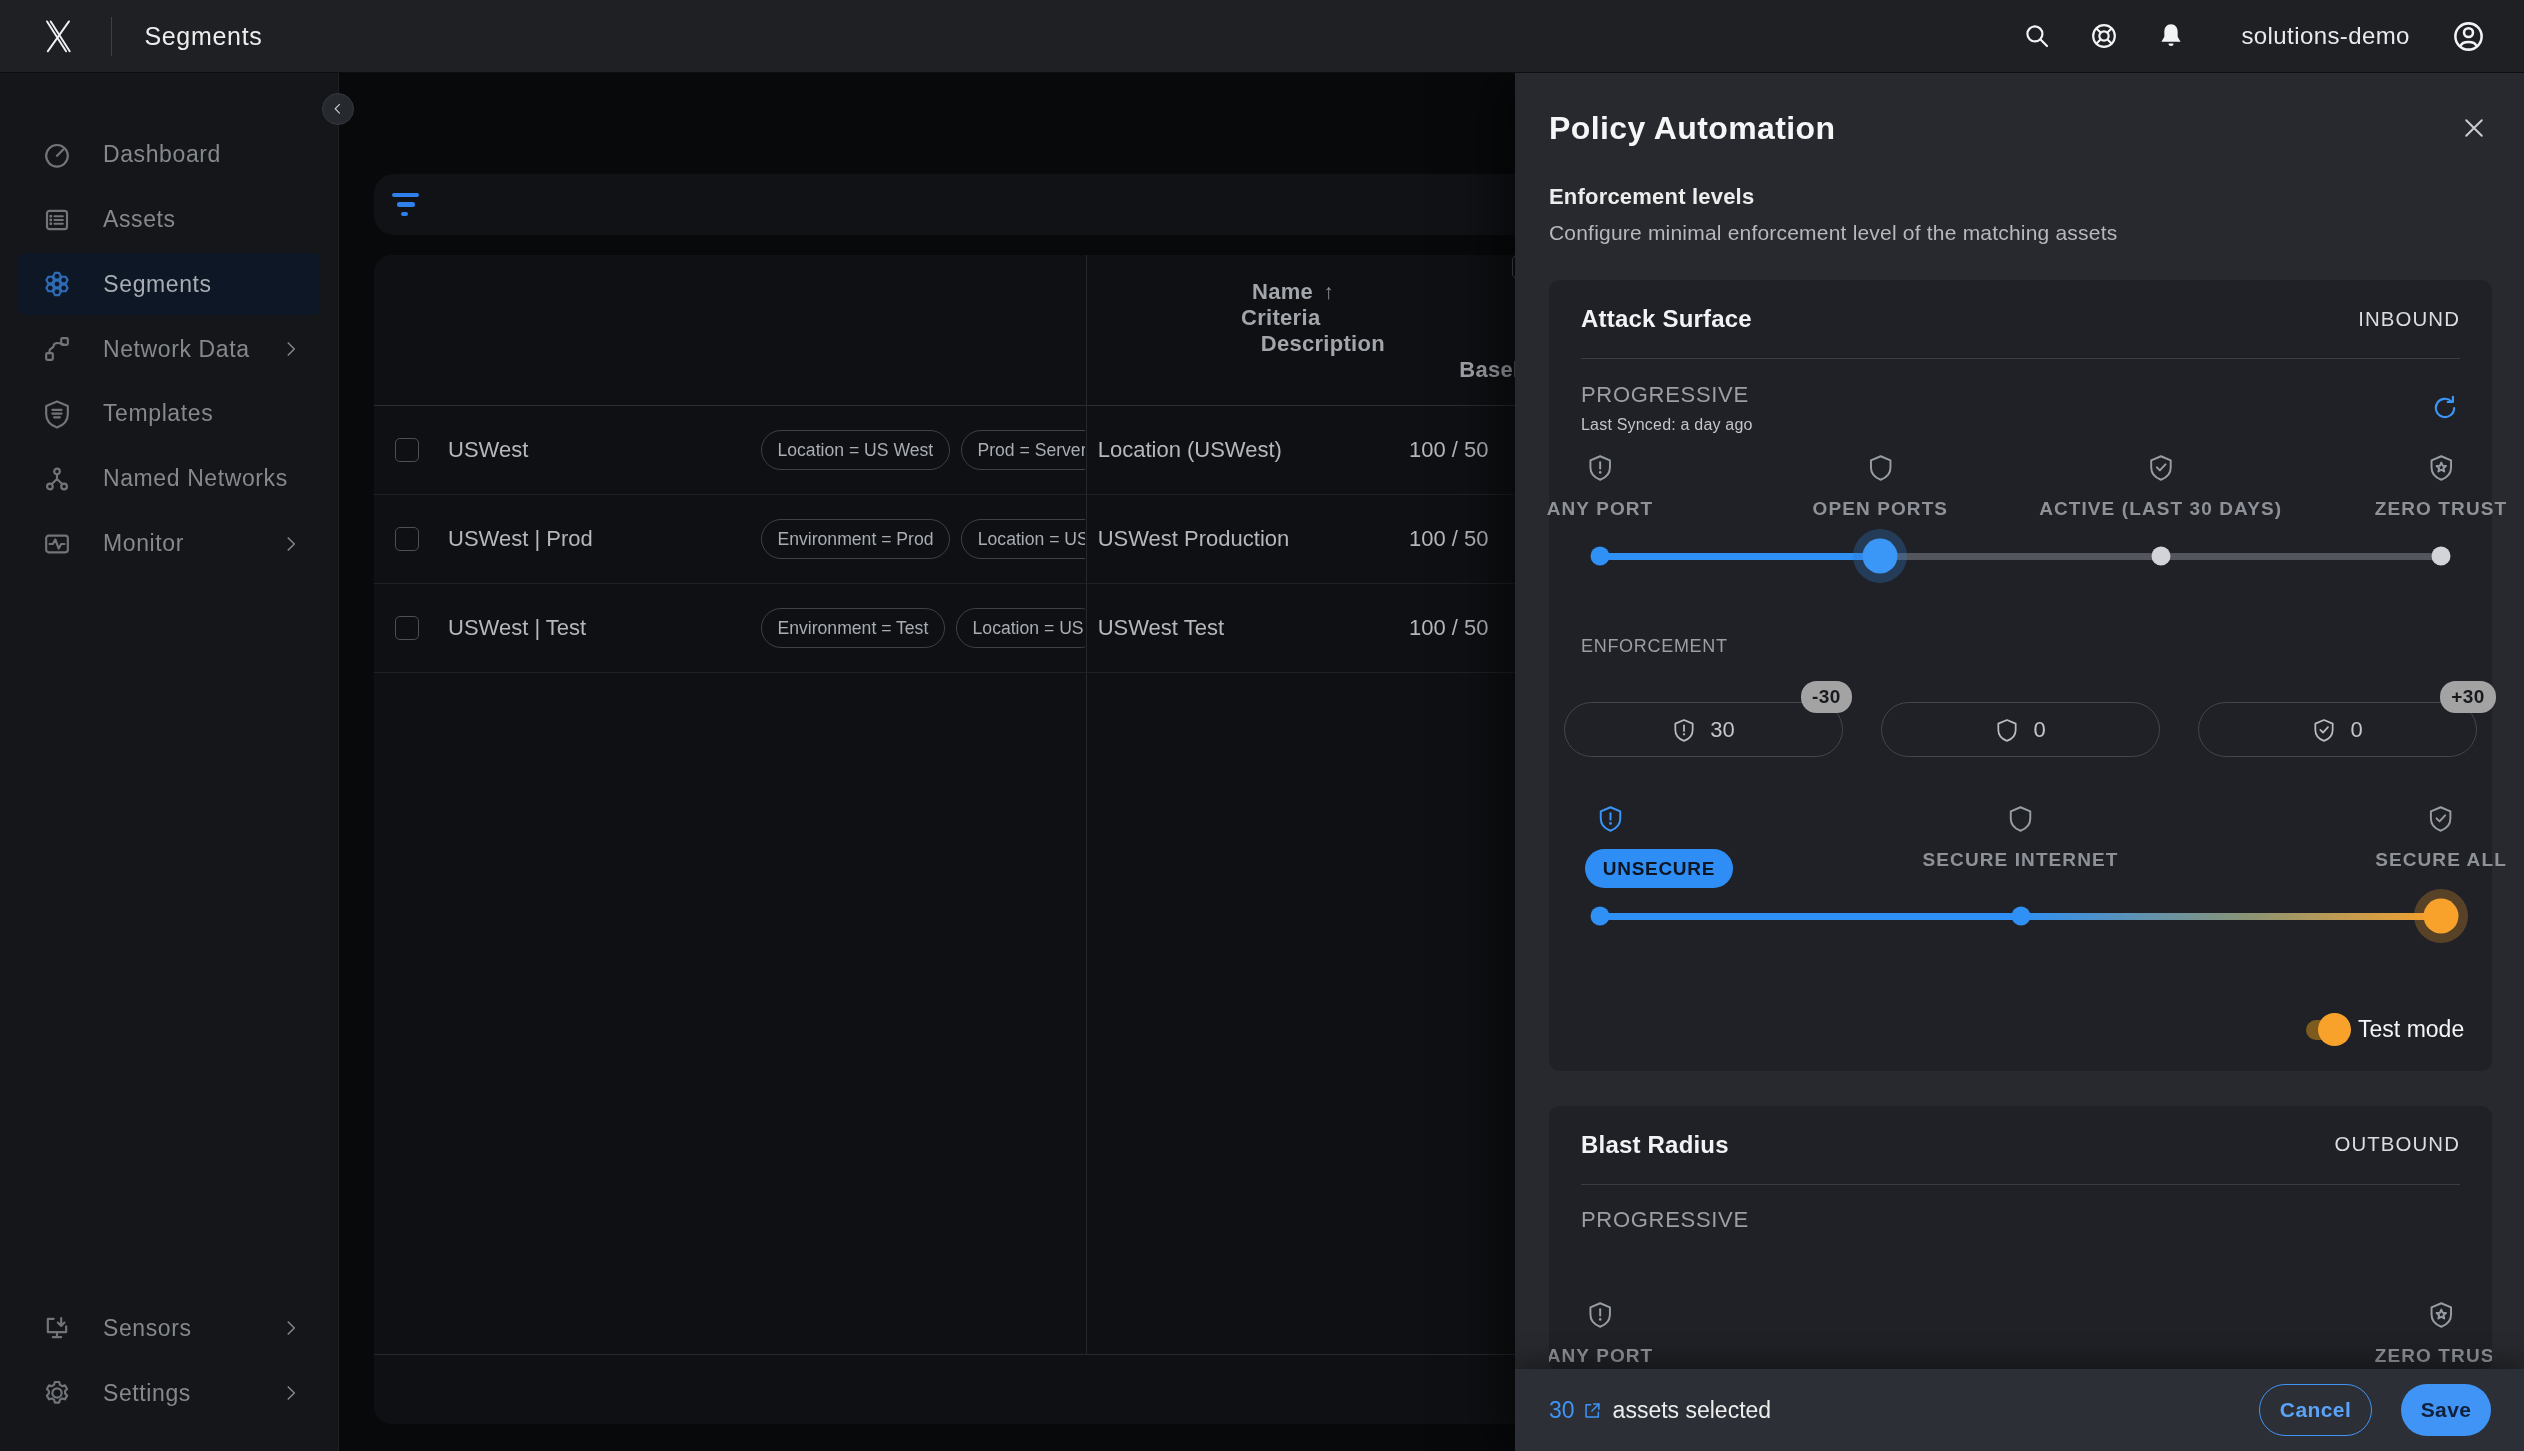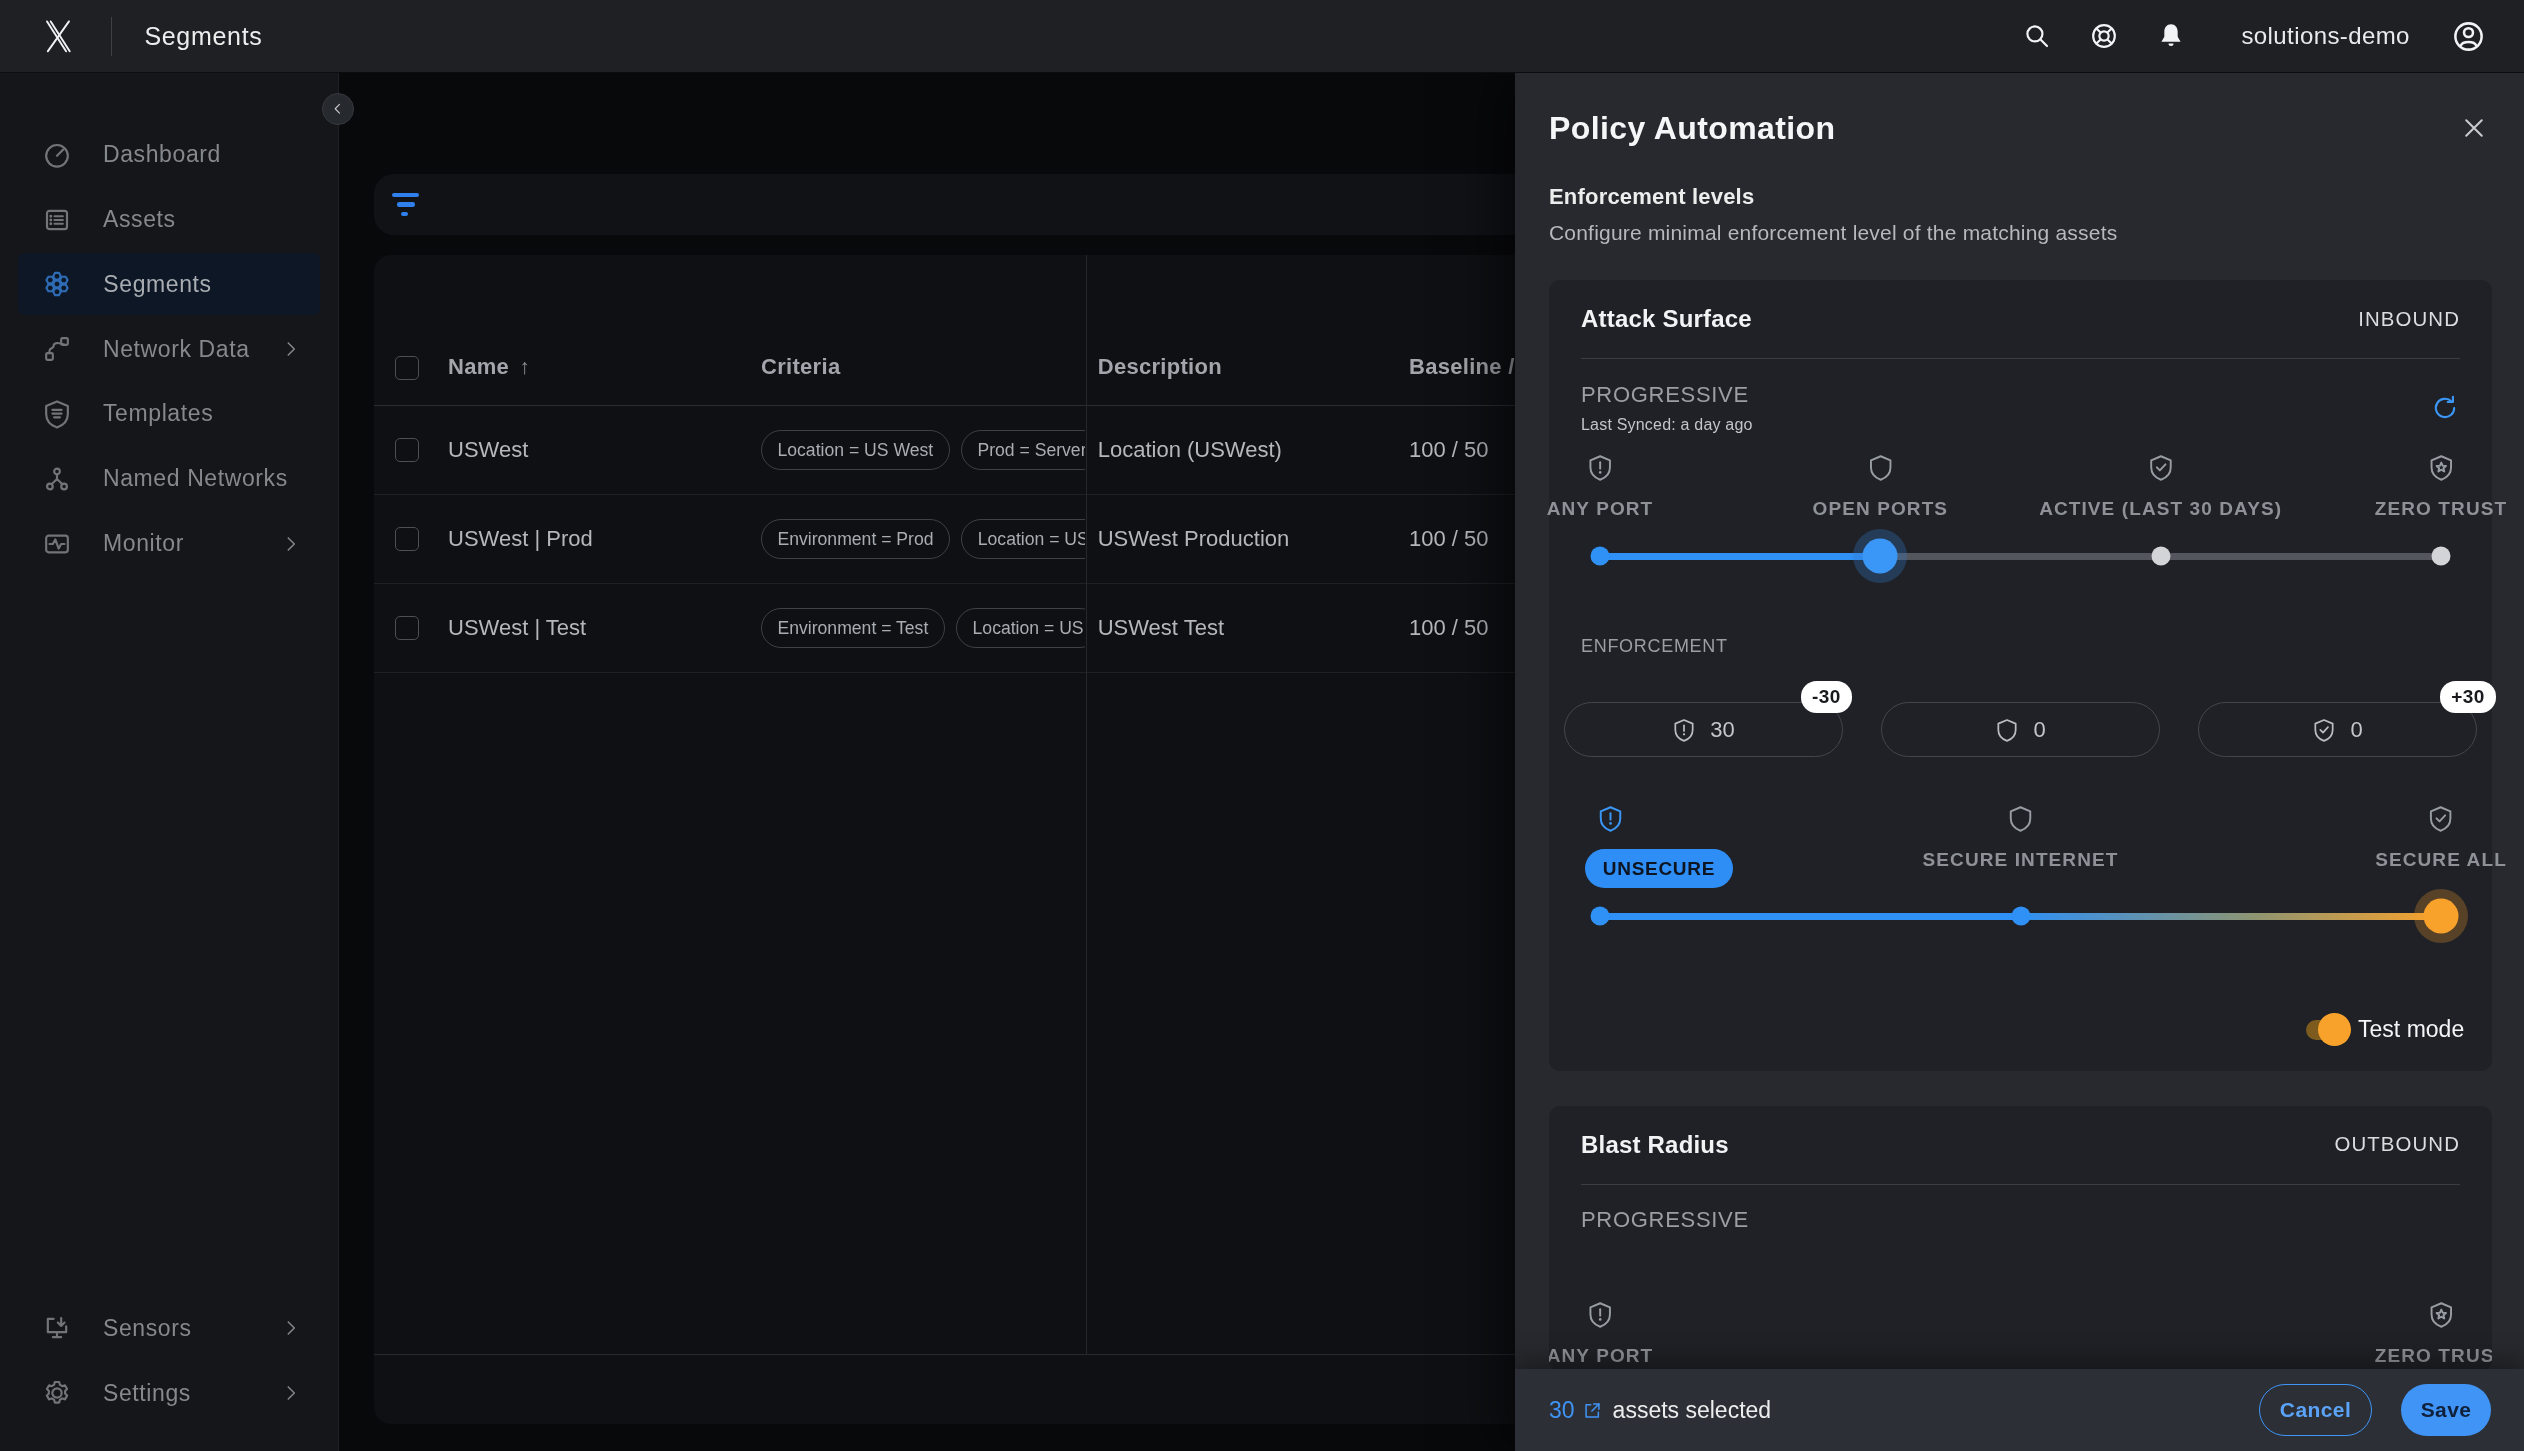--- a/index.html
+++ b/index.html
@@ -39,22 +39,22 @@
   .filter-bar { position:absolute; top:101px; left:35px; width:1191px; height:61px; background:#101216;
                 border-radius:20px; display:flex; align-items:center; padding:0 18.3px; cursor:pointer; }
   .filter-icon { display:flex; flex-direction:column; gap:5px; align-items:flex-start; cursor:pointer; }
   .filter-icon i { display:block; height:4.2px; border-radius:2.1px; background:#2f80ed; }
   .filter-icon i:nth-child(1){ width:27px; } .filter-icon i:nth-child(2){ width:17.6px; margin-left:5px;} .filter-icon i:nth-child(3){ width:6.3px; margin-left:9.2px;}
 
   .table-card { position:absolute; top:182px; left:35px; width:1191px; height:1169px; background:#0e1013;
                 border-radius:17px; overflow:hidden; }
   .t-vdivider { position:absolute; left:712px; top:0; bottom:70px; width:1.4px; background:#24272b; }
   .t-footer { position:absolute; left:0; right:0; bottom:0; height:70px; border-top:0.7px solid #26292e; }
-  .t-header { height:151px; display:flex; align-items:flex-end; padding-bottom:25px; border-bottom:0.7px solid #2a2d32;
-              font-weight:bold; font-size:22px; color:#a2a5ab; letter-spacing:0.3px; }
+  .t-header { height:151px; display:flex; align-items:flex-end; padding-bottom:32px; border-bottom:0.7px solid #2a2d32;
+              font-weight:bold; font-size:22px; color:#a2a5ab; letter-spacing:0.3px;flex-direction:column; }
   .t-row { height:89px; display:flex; align-items:center; border-bottom:0.7px solid #1e2125;
            font-size:22px; color:#b4b7bc; cursor:pointer; }
   .col-check { width:74px; flex:none; padding-left:21px; display:flex; align-items:center; }
   .checkbox { width:24px; height:24px; border:1.8px solid #4c4f55; border-radius:5px; cursor:pointer; }
   .col-name { width:313px; flex:none; display:flex; align-items:center; gap:10px; }
   .sort-arrow { font-size:21px; color:#8d9196; }
   .col-criteria { width:324px; flex:none; display:flex; align-items:center; gap:11.3px; overflow:hidden; }
   .chip { flex:none; border:1.1px solid #3e4147; border-radius:704px; padding:8.5px 15.5px; font-size:17.6px; color:#a9adb3; white-space:nowrap; }
   .col-desc { width:317px; flex:none; padding-left:12.7px; }
   .col-base { flex:1; padding-left:7px; white-space:nowrap; }
@@ -101,21 +101,21 @@
   .thumb.blue { background:#3b97f7; }
   .thumb.orange { background:#f9a22b; }
   .s3 { height:151px; margin-top:48px; }
 
   .enf-label { font-size:18px; color:#9b9ea3; letter-spacing:0.7px; margin-top:44px; }
   .enf-row { display:grid; grid-template-columns:1fr 1fr 1fr; gap:38px; margin:45px -17px 0; }
   .enf-btn { position:relative; height:55px; border:1.4px solid #43464c; border-radius:30px; background:transparent;
              color:#c3c6ca; font-size:22px; display:flex; align-items:center; justify-content:center; gap:14px;
              font-family:inherit; cursor:pointer; }
   .enf-btn .stop-ic { width:24px; height:24px; color:#b9bcc1; }
-  .enf-badge { position:absolute; top:-22.5px; right:-10px; background:#ffffff; color:#17191c; font-size:19px;
+  .enf-badge { position:absolute; top:-22.5px; right:-10px; background:#a3a3a3; color:#17191c; font-size:19px;
                font-weight:bold; padding:5px 11.3px; border-radius:15.5px; letter-spacing:0.4px; }
   .enf-btn.last .enf-badge { right:-20px; }
 
   .testmode-row { display:flex; justify-content:flex-end; align-items:center; gap:11.3px; margin:51px -4.2px 0; height:45px; }
   .toggle { position:relative; width:41px; height:20.4px; border-radius:10.6px; background:#7d5a1e; cursor:pointer; flex:none; }
   .toggle .knob { position:absolute; right:-4.2px; top:-6.3px; width:33px; height:33px; border-radius:50%; background:#f9a22b; }
   .tm-label { font-size:23px; color:#f4f5f6; }
 
   .card.blast { height:265px; overflow:hidden; padding-bottom:0; }
   .blast-stops { position:relative; margin:68px 19px 0; height:92px; }

